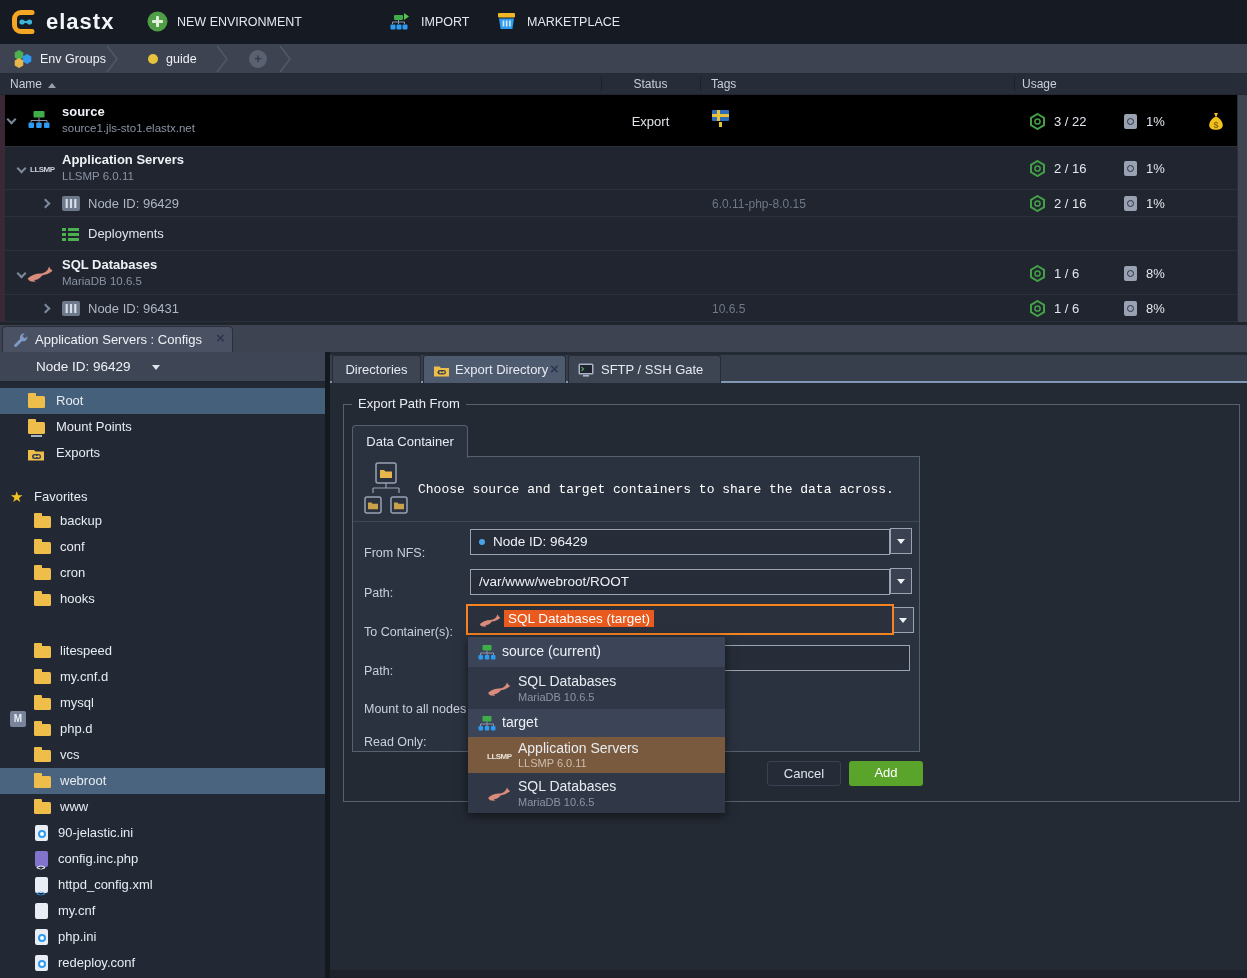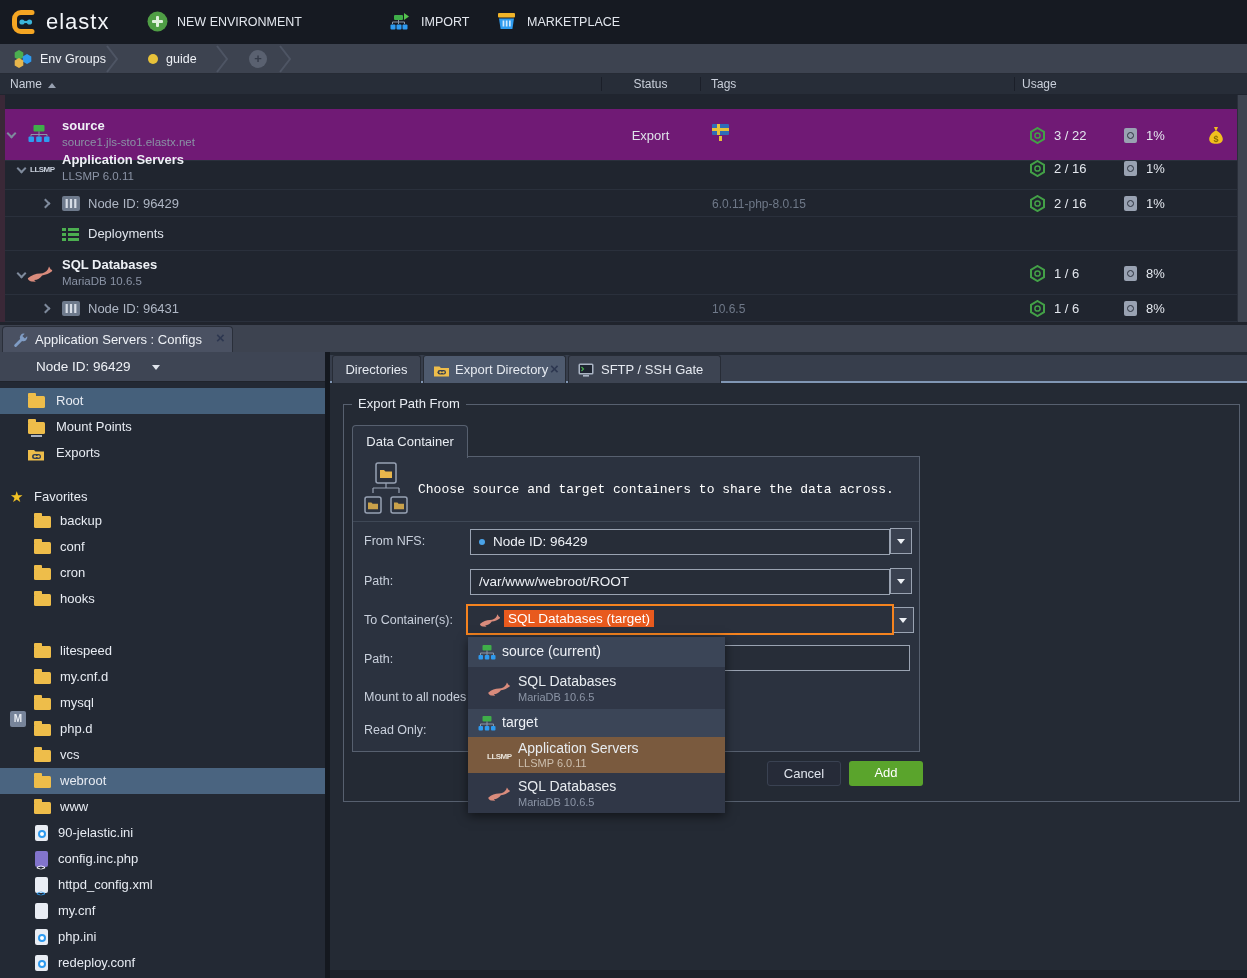--- a/index.html
+++ b/index.html
@@ -5,21 +5,21 @@
   html,body{margin:0;padding:0;background:#10141b;}
   *{box-sizing:border-box;}
   #app{position:relative;width:1247px;height:978px;overflow:hidden;
        font-family:"Liberation Sans","DejaVu Sans",sans-serif;color:#e8ecf2;
        background:#232831;font-size:13px;}
   .abs{position:absolute;}
   svg{display:block;}
 
   
   .topbar{left:0;top:0;width:1247px;height:44px;background:#161a22;}
-  .logo-text{left:46px;top:9px;font-size:22px;font-weight:normal;color:#f2f5f9;letter-spacing:1px;}
+  .logo-text{left:46px;top:9px;font-size:22px;font-weight:bold;color:#f2f5f9;letter-spacing:1px;}
   .tb-btn{height:44px;line-height:44px;color:#e3e7ee;font-size:12.5px;cursor:pointer;}
 
   
   .crumbbar{left:0;top:44px;width:1247px;height:30px;background:#3d4350;border-bottom:1px solid #262b35;}
   .crumb-lbl{font-size:12.5px;color:#eef1f6;line-height:30px;}
   .dot{width:10px;height:10px;border-radius:50%;background:#e8c23a;}
   .pluscirc{width:18px;height:18px;border-radius:50%;background:#5a6170;color:#343b49;
             font-weight:bold;text-align:center;line-height:17px;font-size:13px;}
 
   
@@ -80,21 +80,21 @@
   .mtab.active{background:#4e5a6e;}
 
   
   .fieldset{left:343px;top:404px;width:897px;height:398px;border:1px solid #57606f;}
   .legend{position:absolute;left:8px;top:-9px;background:#242a34;padding:0 6px;font-size:13px;color:#e9edf3;}
   .dctab{left:352px;top:425px;width:116px;height:33px;background:#2b323f;border:1px solid #57606f;
          border-bottom:none;border-radius:4px 4px 0 0;text-align:center;line-height:31px;font-size:13px;z-index:2;}
   .dcpanel{left:352px;top:456px;width:568px;height:296px;background:#2b323f;border:1px solid #57606f;z-index:1;}
   .infotext{color:#ffffff;font-size:13px;font-family:Liberation Mono, monospace;}
   .hsep{left:353px;top:521px;width:566px;height:1px;background:#3f4856;z-index:2;}
-  .flabel{position:absolute;left:364px;color:#c9d0dc;font-size:12.5px;z-index:2;}
+  .flabel{position:absolute;left:364px;color:#c9d0dc;font-size:12.5px;z-index:2;margin-top:12px;}
   .combo{position:absolute;left:470px;width:420px;height:26px;background:#272d38;border:1px solid #9aa3b2;
          line-height:24px;color:#eef1f6;font-size:13.5px;z-index:2;cursor:pointer;}
   .caretbtn{position:absolute;left:890px;width:22px;height:26px;background:#3a4150;border:1px solid #9aa3b2;z-index:3;cursor:pointer;}
   .caretbtn .caret{position:absolute;left:6px;top:10px;border-top-color:#eef1f6;}
   .bluedot{display:inline-block;width:6px;height:6px;border-radius:50%;background:#4aa3e8;margin:0 8px 1px 8px;}
   .orangecombo{position:absolute;left:466px;top:604px;width:428px;height:31px;border:2px solid #f5831f;
                background:#2a303c;z-index:4;cursor:pointer;}
   .hl{background:#e85a1e;color:#fff;padding:1px 4px;font-size:13.5px;}
   .pathinput{position:absolute;left:470px;top:645px;width:440px;height:26px;background:#272d38;
              border:1px solid #9aa3b2;z-index:2;}
@@ -200,21 +200,21 @@
     <span class="abs th" style="left:601px;width:99px;text-align:center">Status</span>
     <span class="abs th" style="left:711px">Tags</span>
     <span class="abs th" style="left:1022px">Usage</span>
   </div>
   <div class="abs vsep" style="left:601px"></div>
   <div class="abs vsep" style="left:700px"></div>
   <div class="abs vsep" style="left:1014px"></div>
 
   <div class="abs envlist">
 
-    <div class="erow" style="top:15px;height:52px;background:#701a75">
+    <div class="erow" style="top:1px;height:52px;background:#000000">
       <span class="chev down" style="left:8px;top:21px"></span>
       <span class="abs" style="left:28px;top:16px">
         <svg width="22" height="18">
             <rect x="5.5" y="0" width="11" height="6.5" rx="1" fill="#3fae49"></rect>
         <path d="M11 6.5v3 M3 9.5h16 M3 9.5v2 M11 9.5v2 M19 9.5v2" stroke="#8a96a8" stroke-width="1" fill="none"></path>
         <rect x="0.5" y="11.5" width="5.5" height="5.5" rx="1" fill="#2e9bf0"></rect>
             <rect x="8.2" y="11.5" width="5.5" height="5.5" rx="1" fill="#2e9bf0"></rect>
             <rect x="16" y="11.5" width="5.5" height="5.5" rx="1" fill="#2e9bf0"></rect>
           </svg>
       </span>

